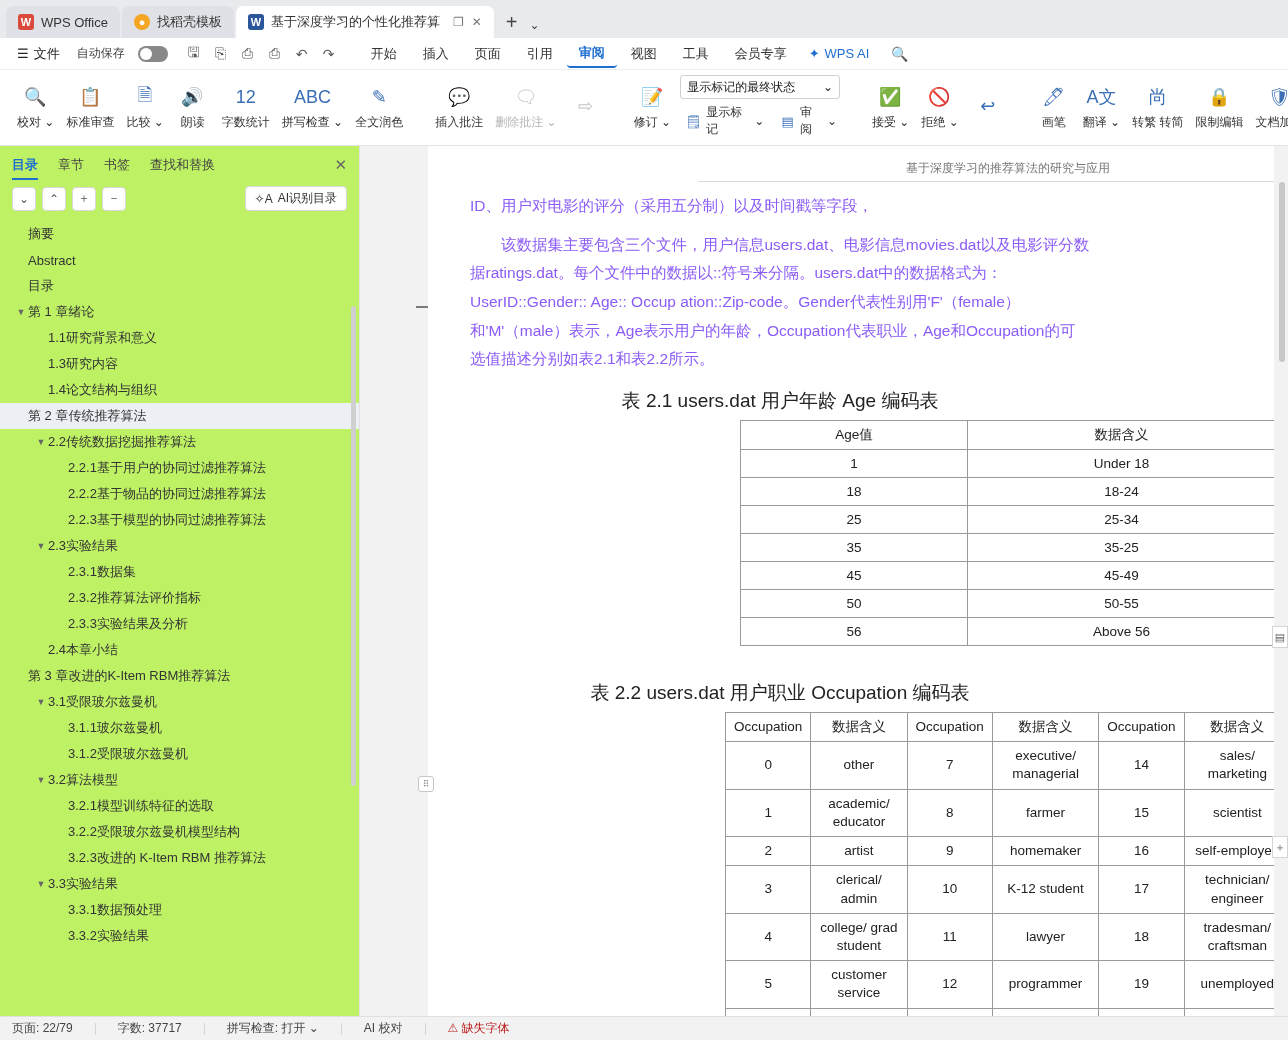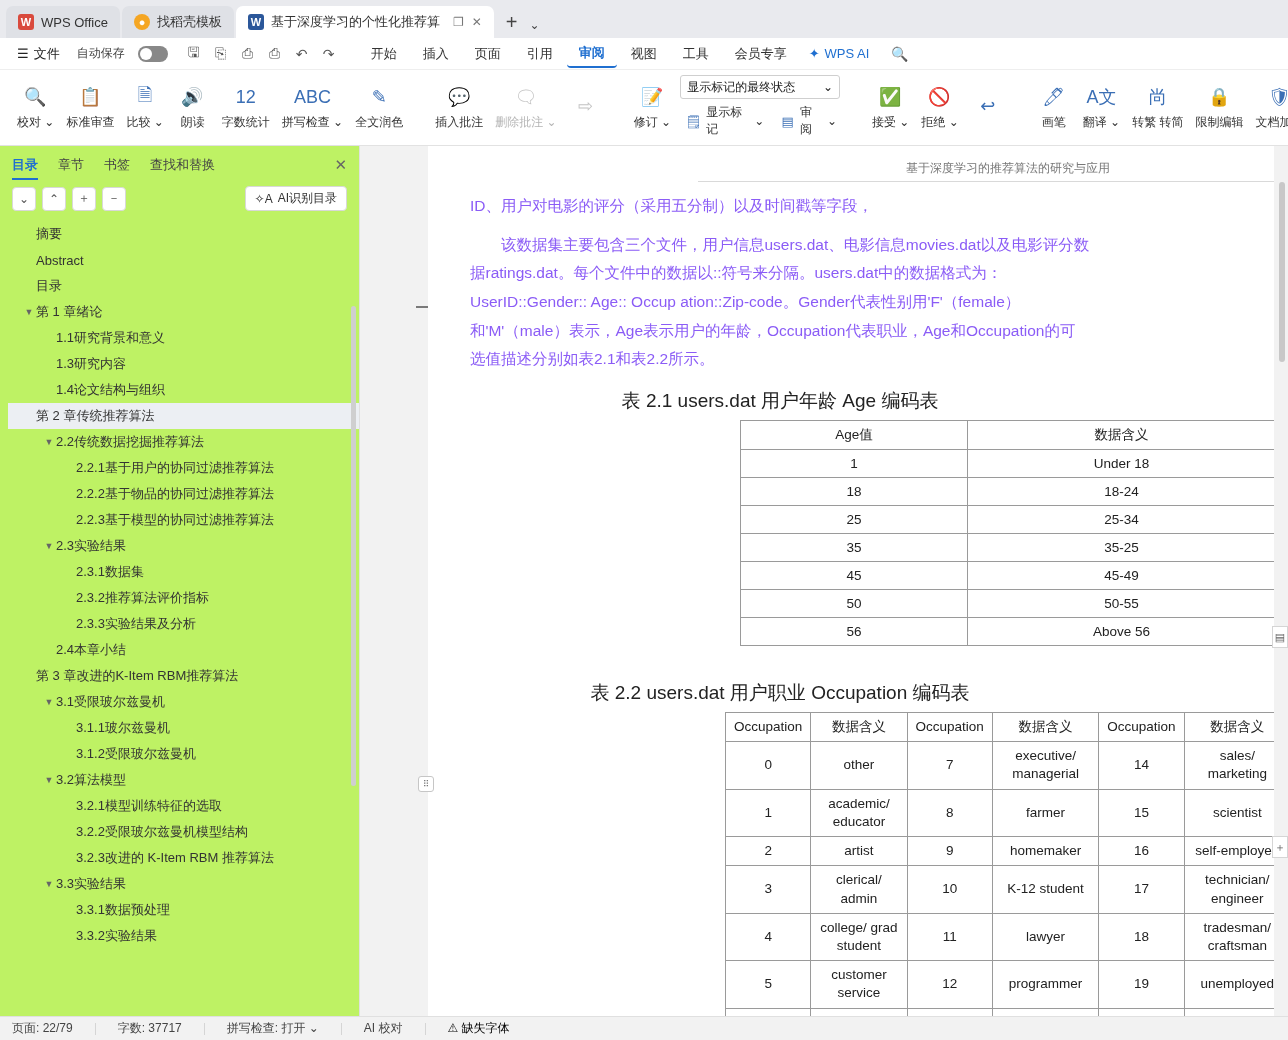--- a/index.html
+++ b/index.html
@@ -63,21 +63,21 @@
 
   
   .sidebar { width:360px; background:#bef264; border-right:1px solid #e0e0e0; display:flex; flex-direction:column; position:relative; }
   .sbtabs { display:flex; align-items:center; padding:10px 12px 6px 12px; gap:20px; font-size:13px; color:#444; }
   .sbtab.active { color:#1f6fd0; font-weight:bold; position:relative; }
   .sbtab.active::after { content:""; position:absolute; left:0; right:0; bottom:-6px; height:2px; background:#1f6fd0; }
   .sbclose { margin-left:auto; color:#666; font-size:15px; }
   .sbtools { display:flex; align-items:center; gap:6px; padding:6px 12px 8px 12px; }
   .sbtool { width:24px; height:24px; border:1px solid #d8d8d8; border-radius:4px; display:flex; align-items:center; justify-content:center; font-size:12px; color:#555; background:#fff; }
   .aibtn { margin-left:auto; display:flex; align-items:center; gap:5px; border:1px solid #d8d8d8; border-radius:4px; padding:3px 9px; font-size:12px; color:#333; background:#fff; }
-  .toc { flex:1; overflow:hidden; padding:2px 0 0 8px; position:relative; }
+  .toc { flex:1; overflow:hidden; padding:2px 0 0 0; position:relative; }
   .tocitem { display:flex; align-items:center; height:26px; font-size:13px; color:#333; padding-right:10px; white-space:nowrap; }
   .tocitem.sel { background:#eceff3; }
   .caret { width:14px; text-align:center; font-size:9px; color:#666; flex:0 0 14px; }
   .sbscroll { position:absolute; right:3px; top:160px; width:5px; height:480px; background:#cfcfcf; border-radius:3px; }
 
   
   .docwrap { flex:1; background:#f2f2f2; position:relative; overflow:hidden; }
   .page { position:absolute; left:68px; top:0; width:1160px; background:#fff; min-height:900px; padding:10px 28px 0 28px; }
   .hdr { text-align:center; font-size:12px; color:#777; padding-bottom:4px; border-bottom:1px solid #d9d9d9; width:620px; margin:4px auto 0 auto; }
   .para { font-size:15.5px; line-height:1.85; color:#8b5cf6; margin-top:10px; }
@@ -94,21 +94,21 @@
   .ruler-l { position:absolute; left:56px; top:160px; width:12px; height:30px; border-top:2px solid #7a7a7a; }
   .rightbar { position:absolute; right:0; top:0; width:14px; height:100%; background:#f2f2f2; }
   .rscroll { position:absolute; right:3px; top:36px; width:6px; height:180px; background:#c8c8c8; border-radius:3px; }
   .sidebtn { position:absolute; right:0; width:16px; height:22px; background:#fff; border:1px solid #d5d5d5;
              font-size:11px; color:#666; display:flex; align-items:center; justify-content:center; }
 
   
   .status { height:24px; background:#f2f2f2; border-top:1px solid #e0e0e0; display:flex; align-items:center; gap:22px;
             padding:0 12px; font-size:12px; color:#444; }
   .status .sep { width:1px; height:12px; background:#d5d5d5; }
-  .warn { color:#000000; }
+  .warn { color:#b91c1c; }
 </style>
 </head>
 <body>
 
 <div class="tabbar">
   <div class="tab wps">
     <span class="tabicon">W</span>
     <span class="tablabel">WPS Office</span>
   </div>
   <div class="tab finder">

